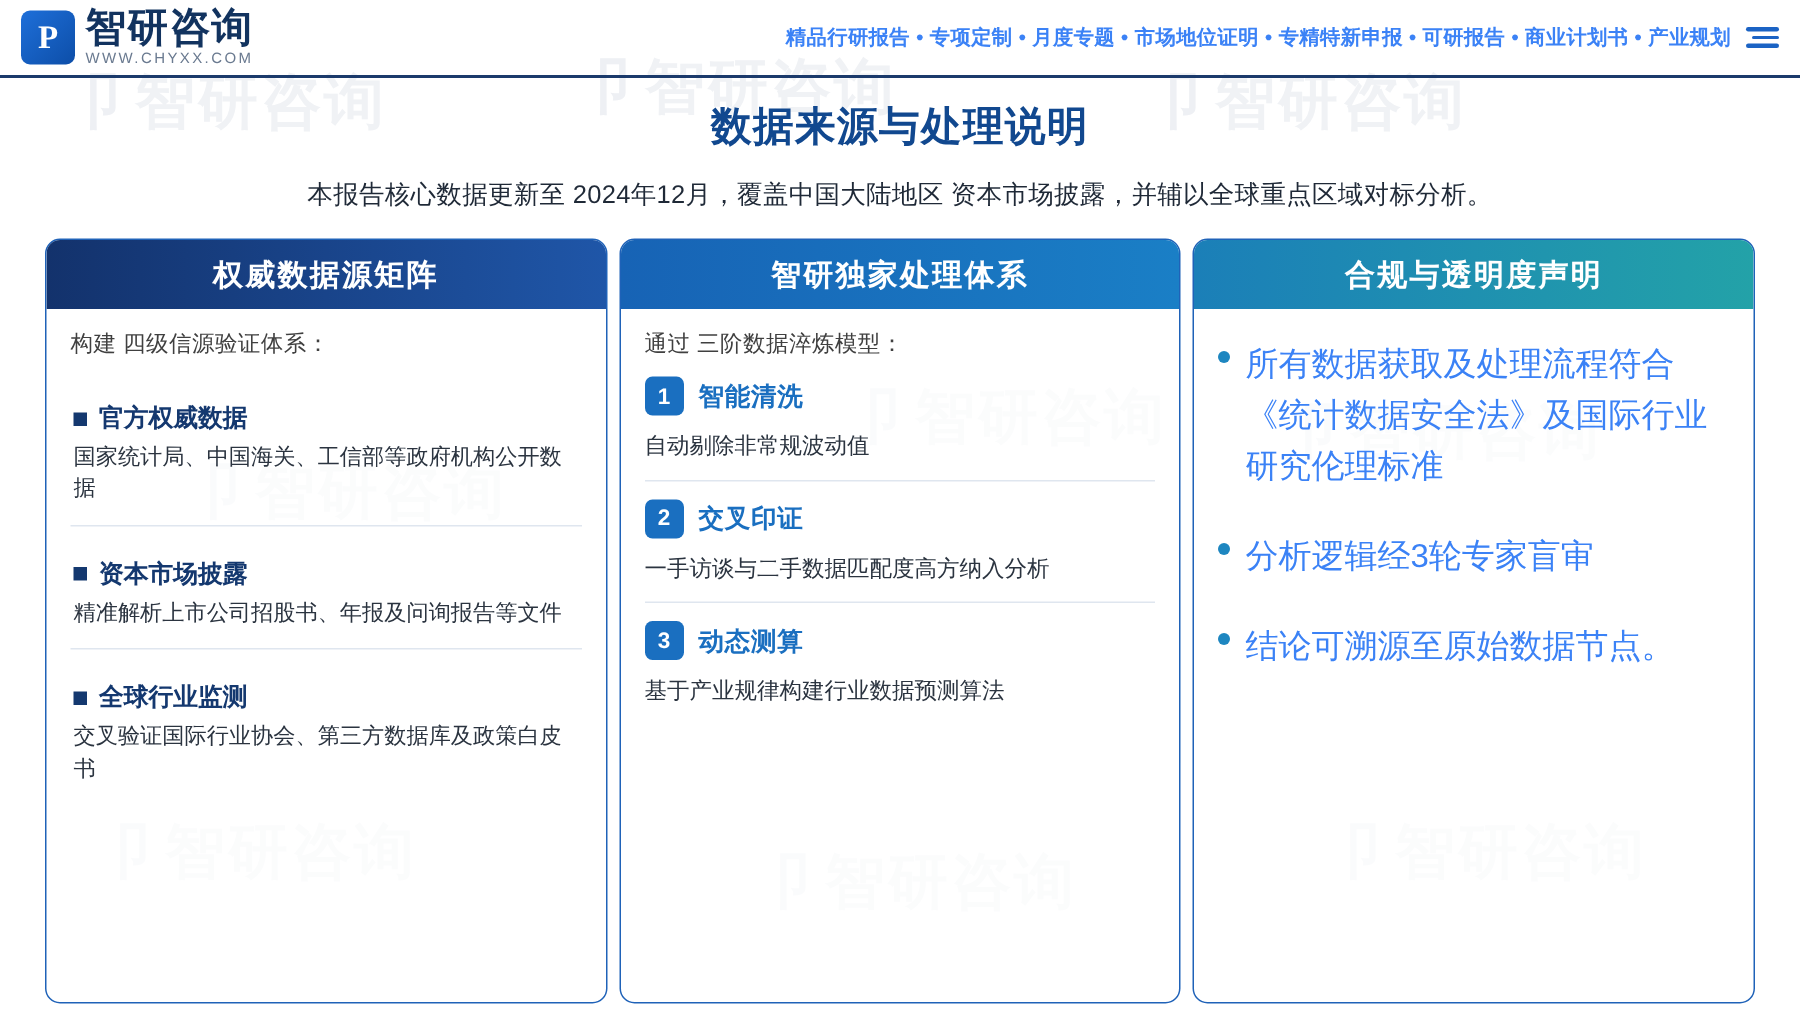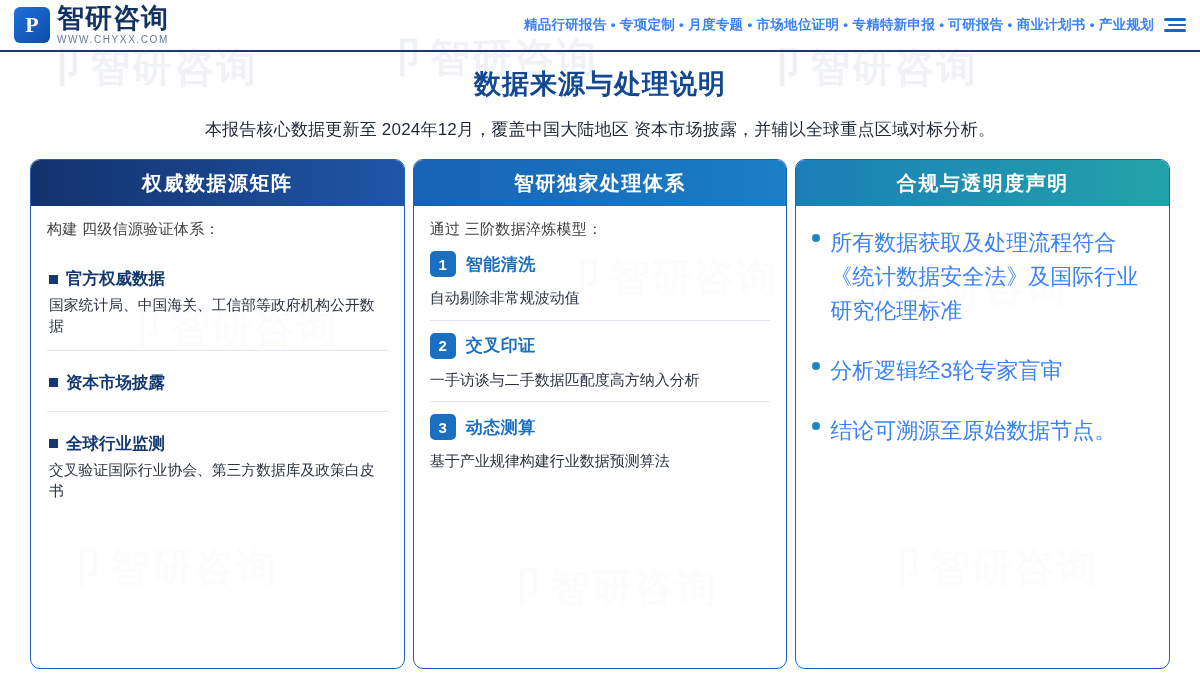--- a/index.html
+++ b/index.html
@@ -237,20 +237,21 @@
           </div>
         <div class="blk-text">国家统计局、中国海关、工信部等政府机构公开数据</div>
       </div>
 
 
       <div class="blk">
         <div class="blk-title">
             <span class="sq"></span>
             <span>资本市场披露</span>
           </div>
+        <div class="blk-text">精准解析上市公司招股书、年报及问询报告等文件</div>
       </div>
 
       <div class="blk">
         <div class="blk-title">
             <span class="sq"></span>
             <span>全球行业监测</span>
           </div>
         <div class="blk-text">交叉验证国际行业协会、第三方数据库及政策白皮书</div>
       </div>
     </div>

